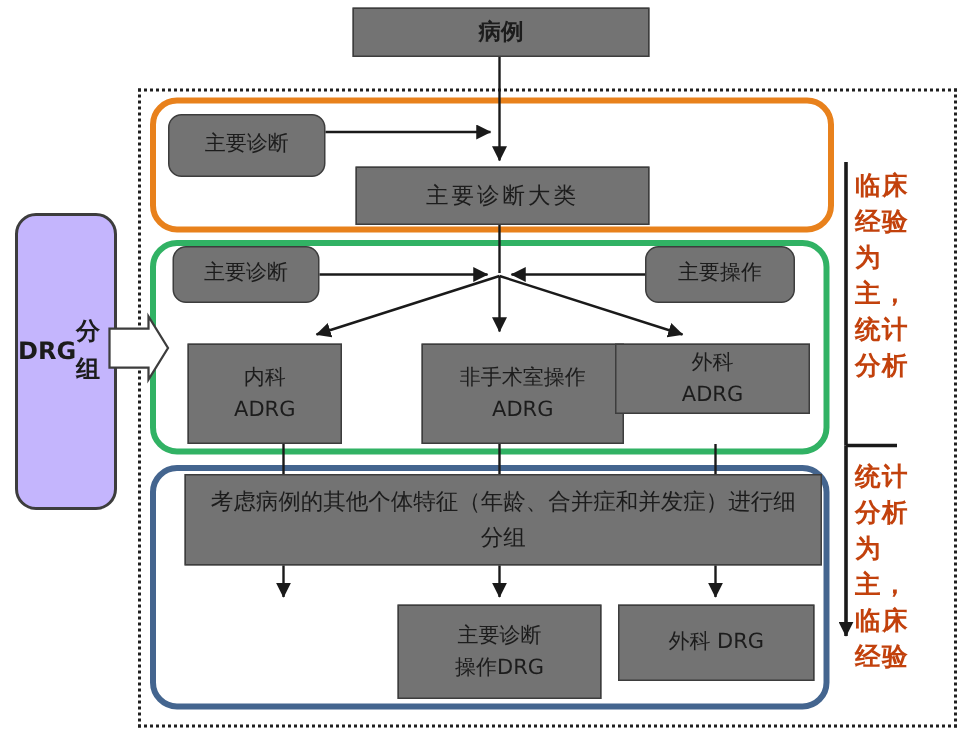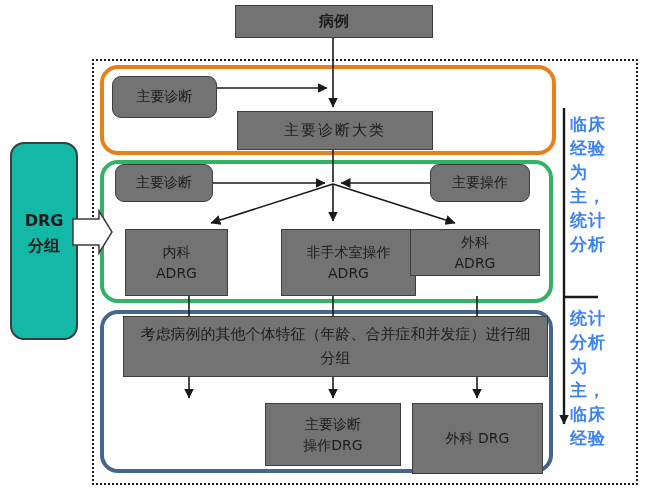--- a/index.html
+++ b/index.html
@@ -29,30 +29,30 @@
   
   .zd2{left:115px;top:164px;width:98px;height:38px;}
   .zcz{left:430px;top:164px;width:100px;height:38px;}
   .adrg1{left:125px;top:229px;width:103px;height:67px;}
   .adrg2{left:265px;top:229px;width:135px;height:67px;margin-left:16px;}
   .adrg3{left:410px;top:229px;width:130px;height:47px;}
   
   .wide{left:123px;top:316px;width:425px;height:61px;font-size:15px;padding:16px 14px;line-height:1.55;}
   .drg1{left:125px;top:403px;width:128px;height:63px;}
   .drg2{left:265px;top:403px;width:136px;height:63px;}
-  .drg3{left:412px;top:403px;width:131px;height:71px;}
+  .drg3{left:412px;top:403px;width:131px;height:51px;}
   
   .leftpanel{
     left:10px;top:142px;width:68px;height:198px;border:2px solid #3d3d3d;border-radius:14px;
-    background:#14b8a6;display:flex;flex-direction:column;align-items:center;justify-content:center;
+    background:#c4b5fd;display:flex;align-items:center;justify-content:center;
     font-weight:bold;font-size:16px;line-height:1.55;padding-bottom:14px;
   }
   
   .annot{
-    left:570px;width:46px;font-size:17px;font-weight:bold;color:#3b82f6;
+    left:570px;width:46px;font-size:17px;font-weight:bold;color:#c2410c;
     line-height:24px;text-align:left;letter-spacing:1px;
   }
   .annot-top{top:112px;}
   .annot-bottom{top:306px;}
   svg.overlay{position:absolute;left:0;top:0;pointer-events:none;}
 </style>
 </head>
 <body>
 
 <div id="stage">

